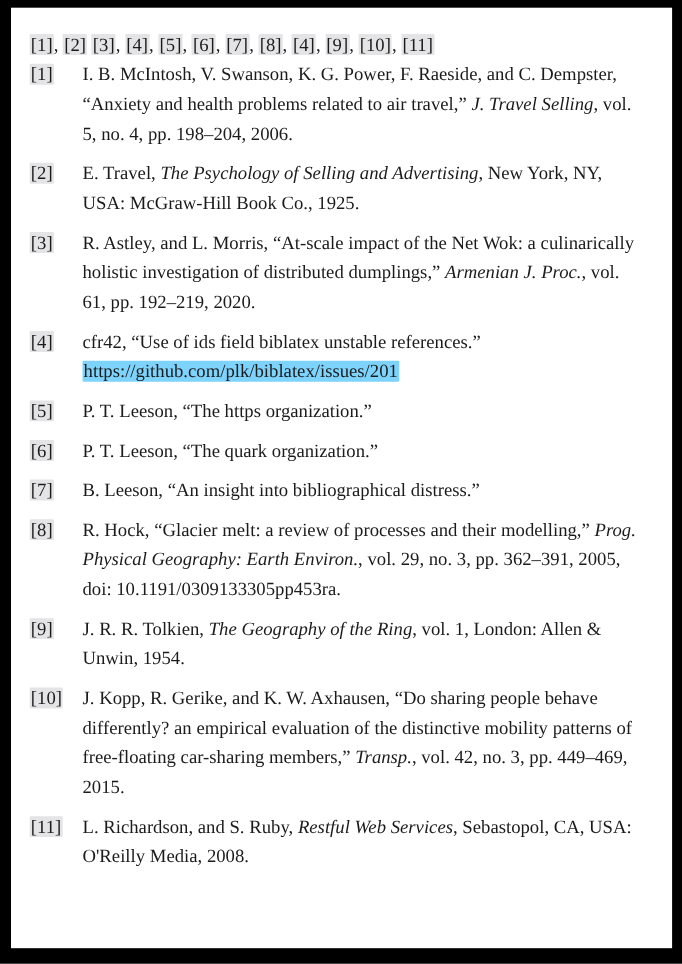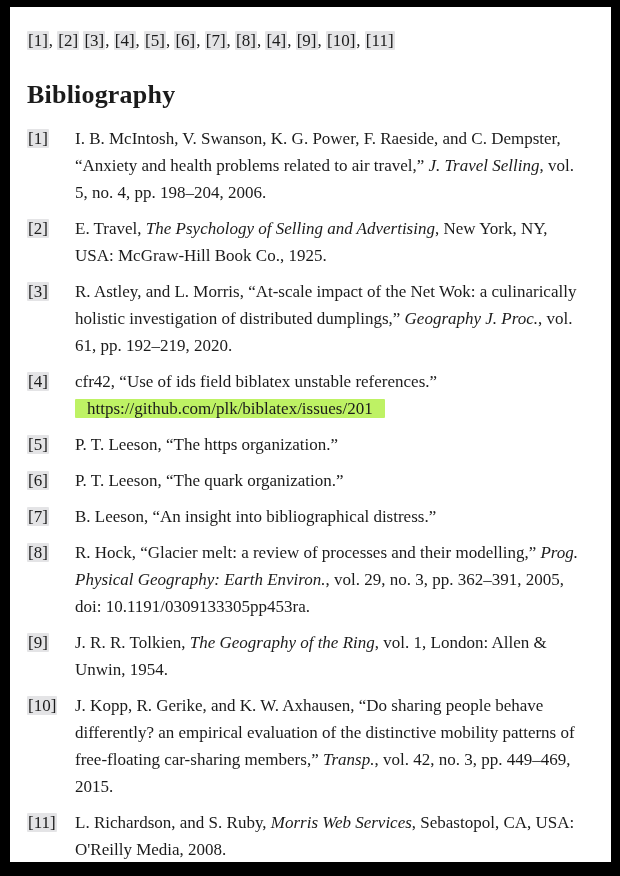--- a/index.html
+++ b/index.html
@@ -52,44 +52,43 @@
   .ref-label-cell {
     flex: 0 0 48px;
   }
   .ref-text {
     flex: 1;
     max-width: 512px;
   }
   .seg-plain { font-style: normal; }
   .seg-italic { font-style: italic; }
   .seg-link {
-    background: #bef264;
-    padding: 0 12px;
+    background: #7dd3fc;
+    padding: 0 1px;
     border-radius: 1px;
   }
 </style>
 </head>
 <body>
 
 <div class="frame">
   <div class="page">
     <p class="citeline"><span class="hl">[1]</span><span>, </span><span class="hl">[2]</span><span> </span><span class="hl">[3]</span><span>, </span><span class="hl">[4]</span><span>, </span><span class="hl">[5]</span><span>, </span><span class="hl">[6]</span><span>, </span><span class="hl">[7]</span><span>, </span><span class="hl">[8]</span><span>, </span><span class="hl">[4]</span><span>, </span><span class="hl">[9]</span><span>, </span><span class="hl">[10]</span><span>, </span><span class="hl">[11]</span></p>
-    <h1 class="heading">Bibliography</h1>
     <div class="reflist">
         <div class="ref">
           <div class="ref-label-cell"><span class="hl">[1]</span></div>
           <div class="ref-text"><span class="seg-plain">I. B. McIntosh, V. Swanson, K. G. Power, F. Raeside, and C. Dempster, “Anxiety and health problems related to air travel,” </span><span class="seg-italic">J. Travel Selling</span><span class="seg-plain">, vol. 5, no. 4, pp. 198–204, 2006.</span></div>
         </div>
         <div class="ref">
           <div class="ref-label-cell"><span class="hl">[2]</span></div>
           <div class="ref-text"><span class="seg-plain">E. Travel, </span><span class="seg-italic">The Psychology of Selling and Advertising</span><span class="seg-plain">, New York, NY, USA: McGraw-Hill Book Co., 1925.</span></div>
         </div>
         <div class="ref">
           <div class="ref-label-cell"><span class="hl">[3]</span></div>
-          <div class="ref-text"><span class="seg-plain">R. Astley, and L. Morris, “At-scale impact of the Net Wok: a culinarically holistic investigation of distributed dumplings,” </span><span class="seg-italic">Geography J. Proc.</span><span class="seg-plain">, vol. 61, pp. 192–219, 2020.</span></div>
+          <div class="ref-text"><span class="seg-plain">R. Astley, and L. Morris, “At-scale impact of the Net Wok: a culinarically holistic investigation of distributed dumplings,” </span><span class="seg-italic">Armenian J. Proc.</span><span class="seg-plain">, vol. 61, pp. 192–219, 2020.</span></div>
         </div>
         <div class="ref">
           <div class="ref-label-cell"><span class="hl">[4]</span></div>
           <div class="ref-text"><span class="seg-plain">cfr42, “Use of ids field biblatex unstable references.” </span><span class="seg-link">https://github.com/plk/biblatex/issues/201</span></div>
         </div>
         <div class="ref">
           <div class="ref-label-cell"><span class="hl">[5]</span></div>
           <div class="ref-text"><span class="seg-plain">P. T. Leeson, “The https organization.”</span></div>
         </div>
         <div class="ref">
@@ -107,17 +106,17 @@
         <div class="ref">
           <div class="ref-label-cell"><span class="hl">[9]</span></div>
           <div class="ref-text"><span class="seg-plain">J. R. R. Tolkien, </span><span class="seg-italic">The Geography of the Ring</span><span class="seg-plain">, vol. 1, London: Allen &amp; Unwin, 1954.</span></div>
         </div>
         <div class="ref">
           <div class="ref-label-cell"><span class="hl">[10]</span></div>
           <div class="ref-text"><span class="seg-plain">J. Kopp, R. Gerike, and K. W. Axhausen, “Do sharing people behave differently? an empirical evaluation of the distinctive mobility patterns of free-floating car-sharing members,” </span><span class="seg-italic">Transp.</span><span class="seg-plain">, vol. 42, no. 3, pp. 449–469, 2015.</span></div>
         </div>
         <div class="ref">
           <div class="ref-label-cell"><span class="hl">[11]</span></div>
-          <div class="ref-text"><span class="seg-plain">L. Richardson, and S. Ruby, </span><span class="seg-italic">Morris Web Services</span><span class="seg-plain">, Sebastopol, CA, USA: O'Reilly Media, 2008.</span></div>
+          <div class="ref-text"><span class="seg-plain">L. Richardson, and S. Ruby, </span><span class="seg-italic">Restful Web Services</span><span class="seg-plain">, Sebastopol, CA, USA: O'Reilly Media, 2008.</span></div>
         </div>
       </div>
   </div>
 </div>
 
 </body></html>

